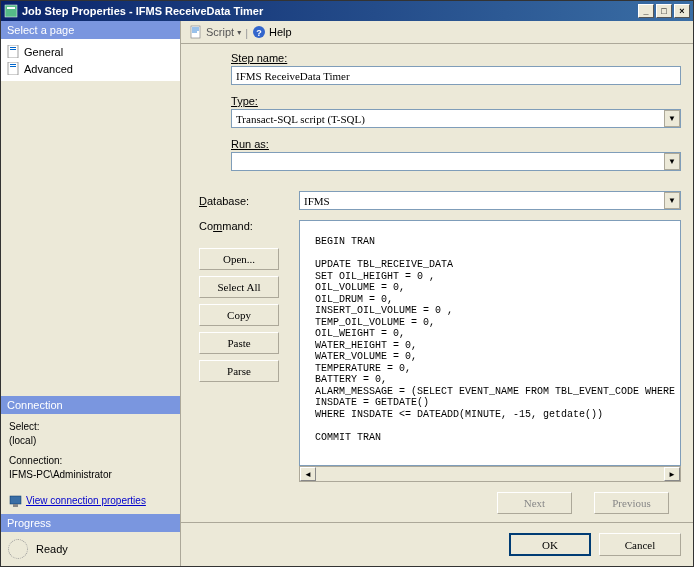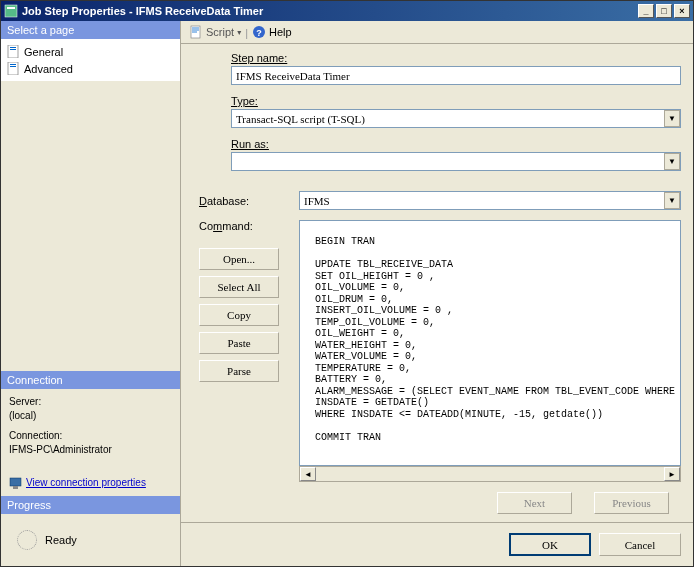--- a/index.html
+++ b/index.html
@@ -13,22 +13,22 @@
 .window-buttons .btn { width: 16px; height: 14px; background: #ece9d8; border: 1px solid #fff; border-right-color: #555; border-bottom-color: #555; display: flex; align-items: center; justify-content: center; font-size: 9px; font-weight: bold; color: #000; cursor: pointer; }
 .body { flex: 1; display: flex; overflow: hidden; }
 .sidebar { width: 180px; background: #ece9d8; display: flex; flex-direction: column; border-right: 1px solid #aca899; }
 .panel-header { background: #7a96df; color: #fff; padding: 3px 6px; font-size: 11px; font-weight: normal; }
 .panel-body { background: #fff; padding: 4px; flex-shrink: 0; }
 .nav-item { display: flex; align-items: center; gap: 4px; padding: 2px 2px; cursor: pointer; }
 .nav-item .ico { width: 13px; height: 13px; display: inline-block; }
 .nav-item .ico svg { width: 100%; height: 100%; }
 .spacer { flex: 1; background: #ece9d8; }
 .conn-body { background: #ece9d8; padding: 6px 8px; font-size: 10px; line-height: 1.4; }
-.conn-link { color: #0000cc; text-decoration: underline; cursor: pointer; display: flex; align-items: center; gap: 4px; margin-top: 19px; }
-.progress-body { background: #ece9d8; padding: 16px; display: flex; align-items: center; gap: 8px; }
+.conn-link { color: #0000cc; text-decoration: underline; cursor: pointer; display: flex; align-items: center; gap: 4px; margin-top: 12px; }
+.progress-body { background: #ece9d8; padding: 7px; display: flex; align-items: center; gap: 8px; }
 .progress-circle { width: 20px; height: 20px; border: 1px dotted #999; border-radius: 50%; }
 .main { flex: 1; background: #ece9d8; display: flex; flex-direction: column; padding: 0; overflow: hidden; }
 .toolbar { display: flex; align-items: flex-end; gap: 4px; padding: 4px 8px; border-bottom: 1px solid #aca899; background: #ece9d8; }
 .toolbar-item { display: flex; align-items: center; gap: 3px; color: #555; font-size: 11px; }
 .toolbar-item.enabled { color: #000; cursor: pointer; }
 .toolbar .sep { color: #999; }
 .tb-icon { width: 14px; height: 14px; display: inline-block; }
 .tb-icon svg { width: 100%; height: 100%; }
 .form { flex: 1; padding: 8px 12px 4px 18px; display: flex; flex-direction: column; overflow: hidden; }
 .field-label { font-size: 11px; text-decoration: underline; margin-bottom: 2px; }
@@ -94,21 +94,21 @@
                 <rect x="3" y="2" width="6" height="1" fill="#06c"></rect>
                 <rect x="3" y="4" width="6" height="1" fill="#06c"></rect>
               </svg></span>
           <span>Advanced</span>
         </div>
       </div>
       <div class="spacer"></div>
 
       <div class="panel-header">Connection</div>
       <div class="conn-body">
-        <div>Server:</div>
+        <div>Select:</div>
         <div>(local)</div>
         <div style="height:6px"></div>
         <div>Connection:</div>
         <div>IFMS-PC\Administrator</div>
         <div class="conn-link">
           <span class="ico" style="width:13px;height:13px;display:inline-block"><svg viewBox="0 0 13 13">
                 <rect x="1" y="1" width="11" height="8" fill="#3a6ea5" stroke="#036" stroke-width="0.5"></rect>
                 <rect x="4" y="9" width="5" height="3" fill="#888"></rect>
               </svg></span>
           <span>View connection properties</span>

